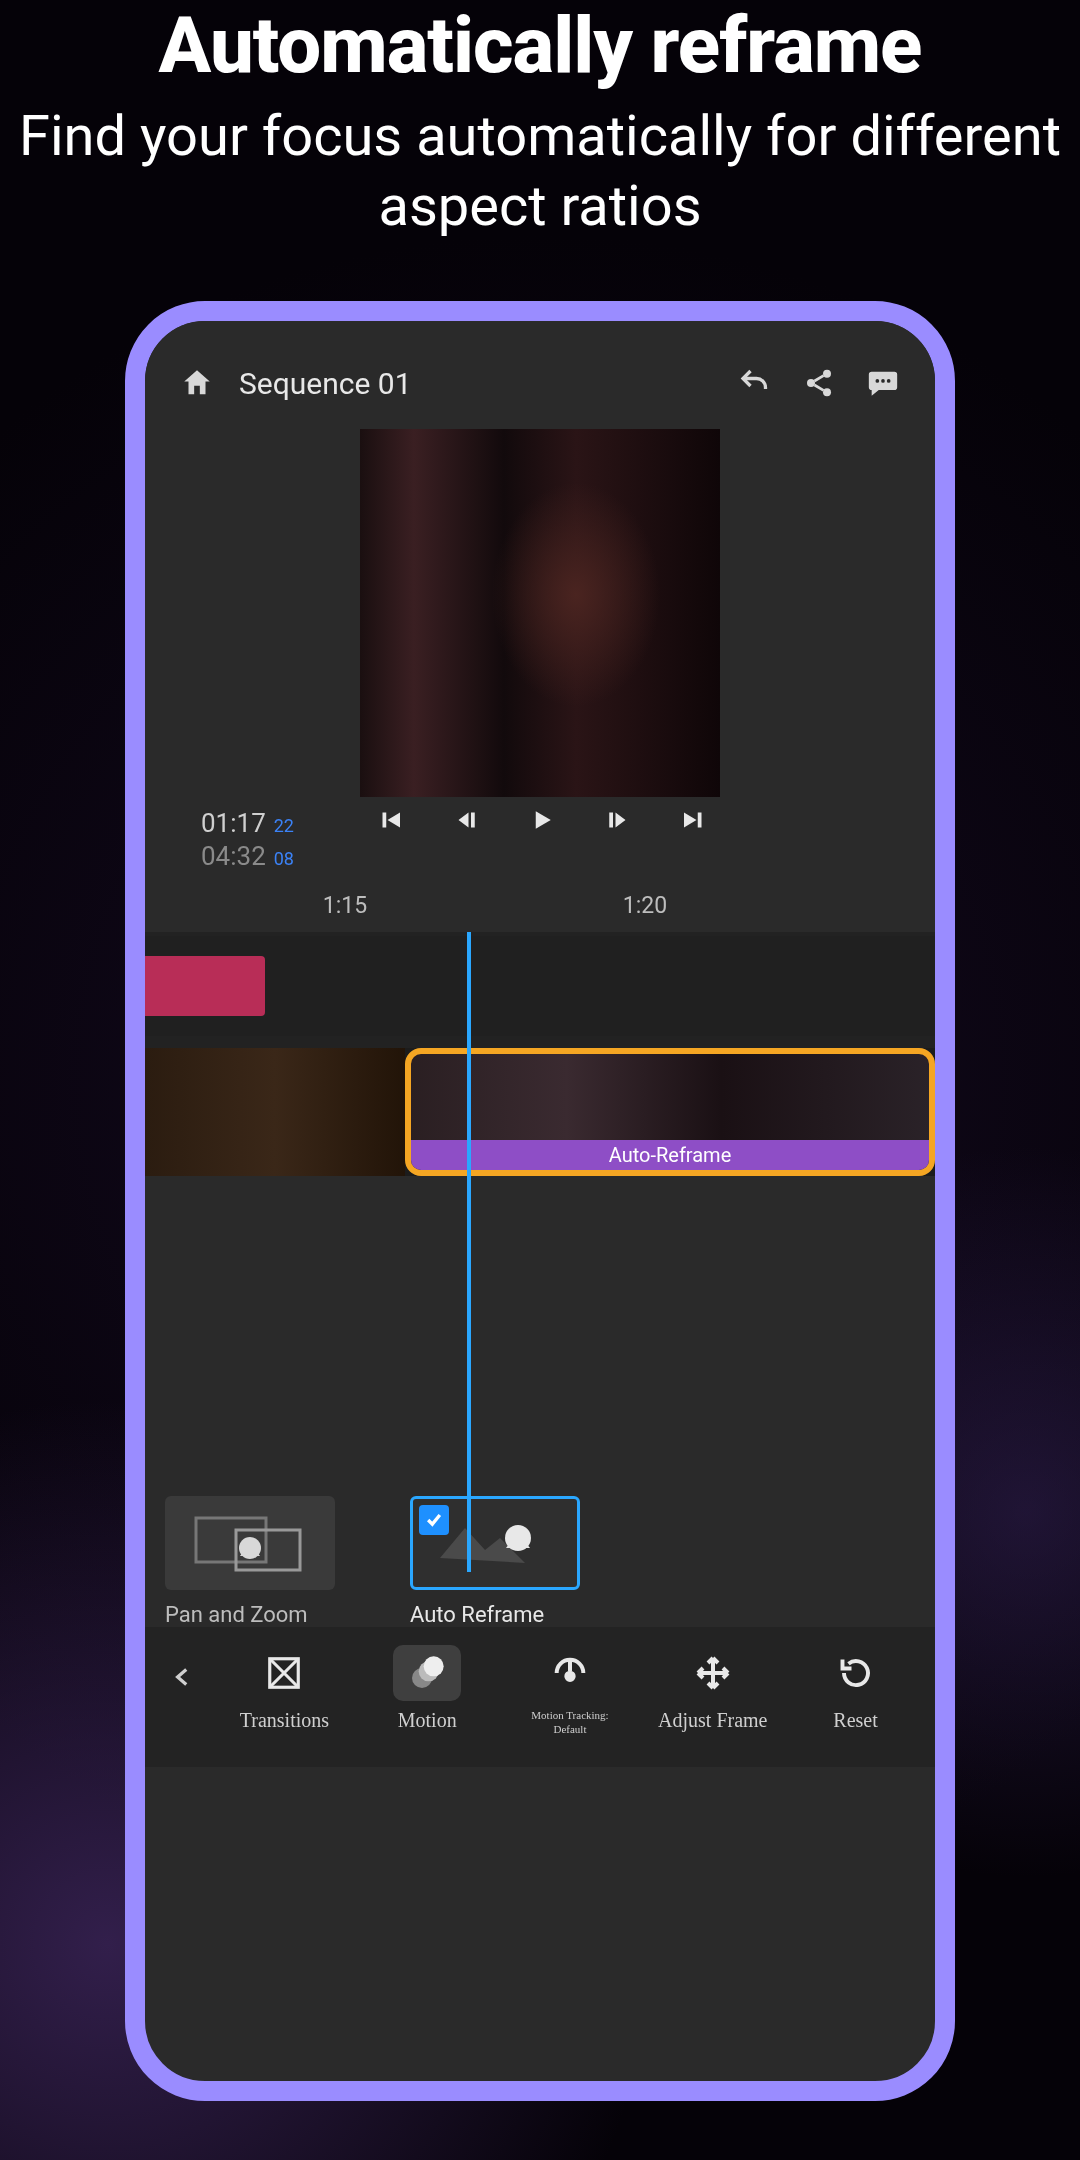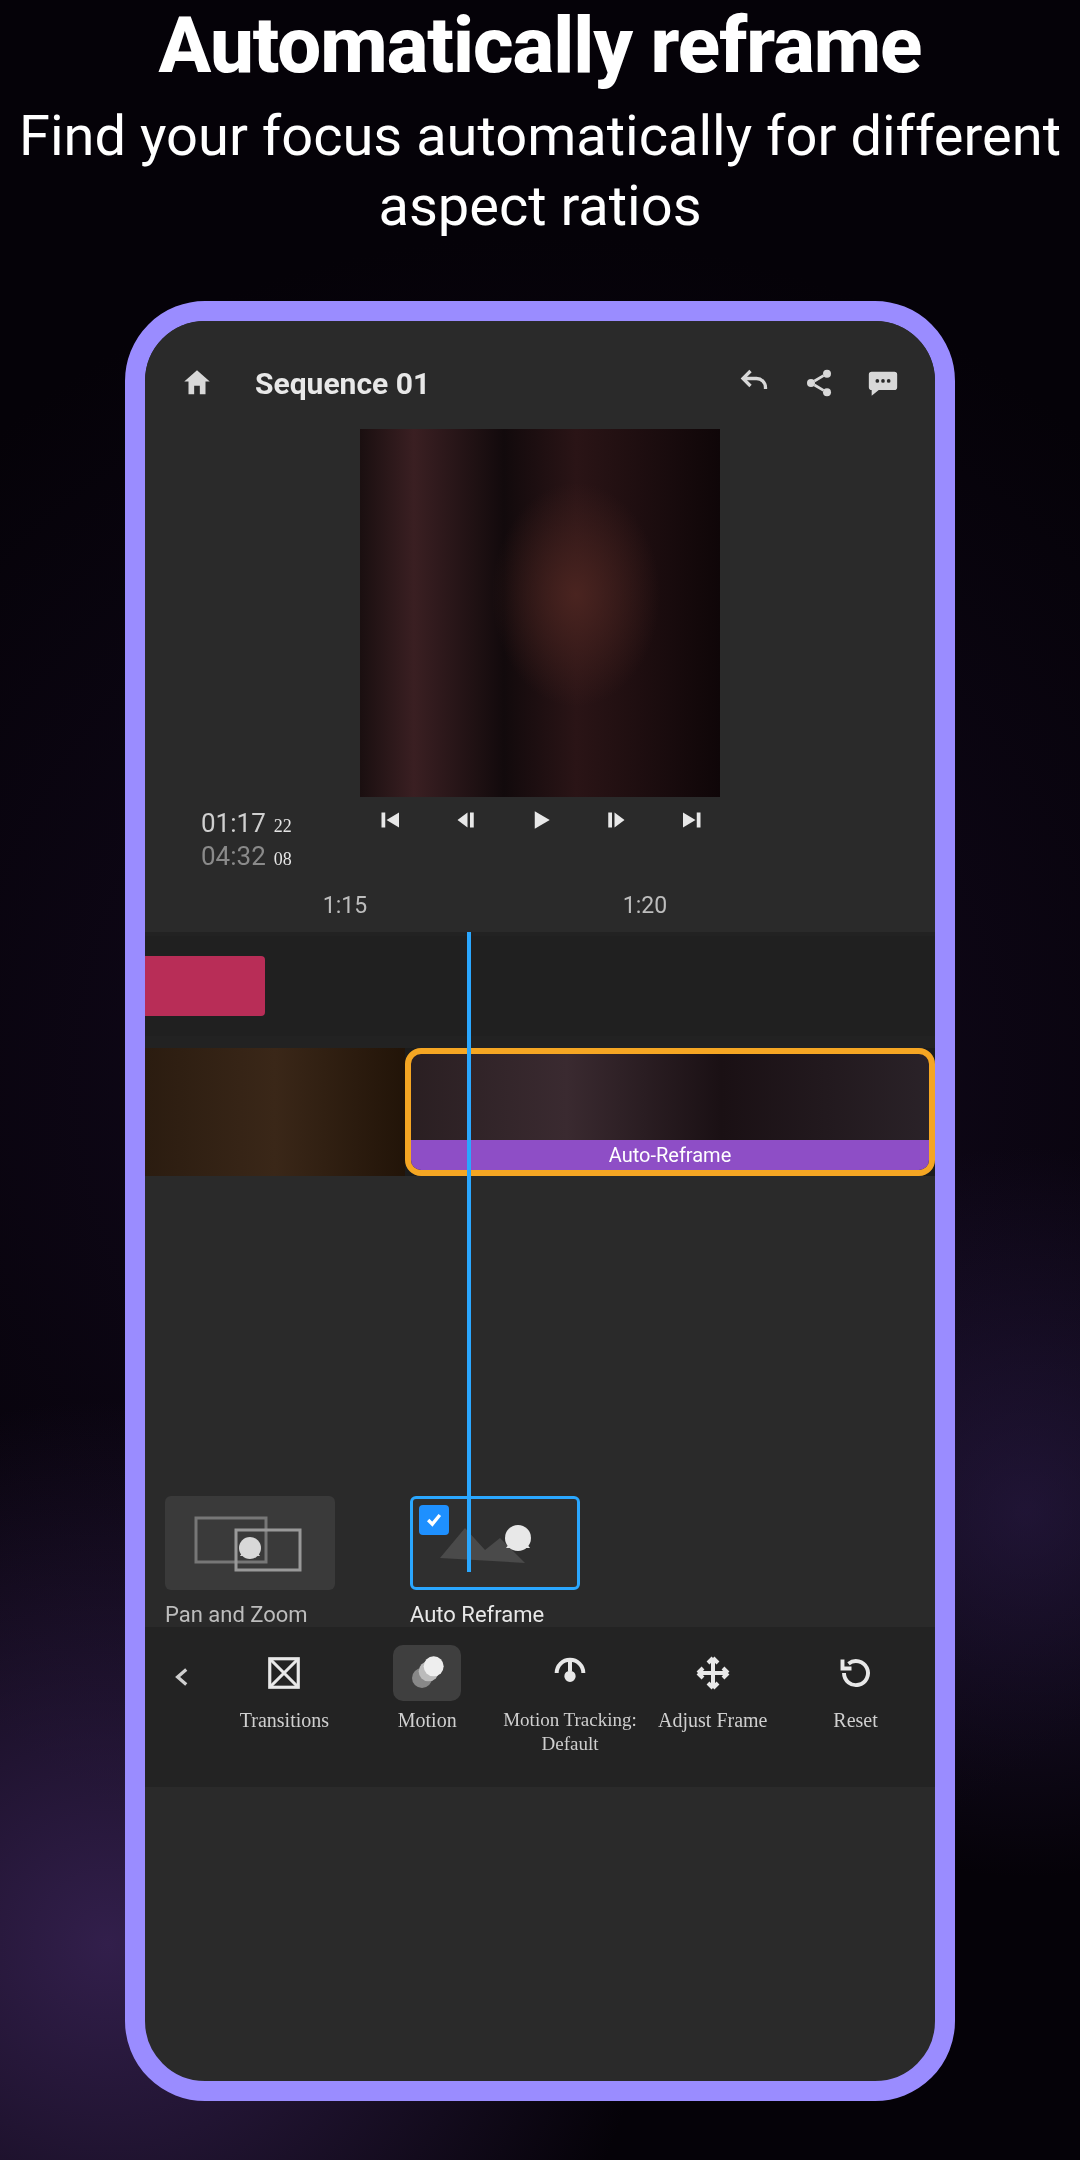--- a/index.html
+++ b/index.html
@@ -31,40 +31,40 @@
     flex-direction: column;
   }
 
   .topbar {
     display: flex;
     align-items: center;
     padding: 40px 30px 20px 30px;
     gap: 20px;
     background: #2a2a2a;
   }
-  .topbar .title { font-size: 30px; font-weight: 700; color: #e8e8e8; flex: 1; margin-left: 16px;}
+  .topbar .title { font-size: 30px; font-weight: 400; color: #e8e8e8; flex: 1; margin-left: 0;}
   .icon-btn { width: 44px; height: 44px; display:flex; align-items:center; justify-content:center; color:#d8d8d8; }
 
   .preview {
     display:flex; justify-content:center; margin-top: 4px;
   }
   .preview .frame {
     width: 360px; height: 368px;
     background:
       radial-gradient(ellipse 120px 160px at 60% 45%, #4a2420 0%, rgba(0,0,0,0) 70%),
       linear-gradient(90deg, #1a0f10 0%, #3a1f22 15%, #120a0c 40%, #2a1416 60%, #0f0608 100%),
       repeating-linear-gradient(0deg, rgba(200,180,180,.25) 0 2px, rgba(0,0,0,0) 2px 8px);
     position:relative;
     overflow:hidden;
   }
 
   .controls-row { display:flex; align-items:flex-start; margin-top: 10px; padding: 0 24px; }
   .timecodes { font-size:26px; color:#cfcfcf; line-height:1.25;margin-left:32px; }
   .timecodes .t { display:flex; align-items:baseline; gap:8px; }
-  .timecodes .frames { font-size:18px; color:#e5e5e5;font-family:Liberation Serif, serif; }
+  .timecodes .frames { font-size:18px; color:#3b82f6; }
   .timecodes .dur { color:#8a8a8a; }
   .playback {
     flex:1; display:flex; justify-content:center; gap:46px; margin-top:-4px; color:#e8e8e8;
   }
 
   .ruler { position:relative; height:40px; margin-top:20px; color:#bdbdbd; font-size:23px; }
   .ruler .tick { position:absolute; top:0; transform:translateX(-50%); }
 
   .timeline { position:relative; background:#222; flex:0 0 auto; }
   .audio-track { height: 100px; background:#202020; margin-top:4px; display:flex; }
@@ -104,21 +104,21 @@
     position:absolute; top:6px; left:6px; width:30px;height:30px; background:#1e90ff; border-radius:4px;
     display:flex;align-items:center;justify-content:center;color:#fff;
   }
 
   .bottom-nav {
     display:flex; align-items:flex-start; gap:4px; padding:18px 10px 32px 10px; background:#232323;
   }
   .nav-item { flex:1; display:flex; flex-direction:column; align-items:center; gap:8px; color:#cfcfcf; font-size:20px; text-align:center;font-family:Liberation Serif, serif; }
   .nav-item .ico { width:68px;height:56px; display:flex;align-items:center;justify-content:center; border-radius:10px;}
   .nav-item.active .ico { background:#3f3f3f; }
-  .nav-item.small { font-size:19px; }
+  .nav-item.small { font-size:11px; }
   .nav-back { width:56px; display:flex; align-items:center; justify-content:center; padding-top:12px;}
 
   svg { display:block; }
 </style>
 </head>
 <body>
 
 <div class="promo">
   <h1>Automatically reframe</h1>
   <p>Find your focus automatically for different aspect ratios</p>

